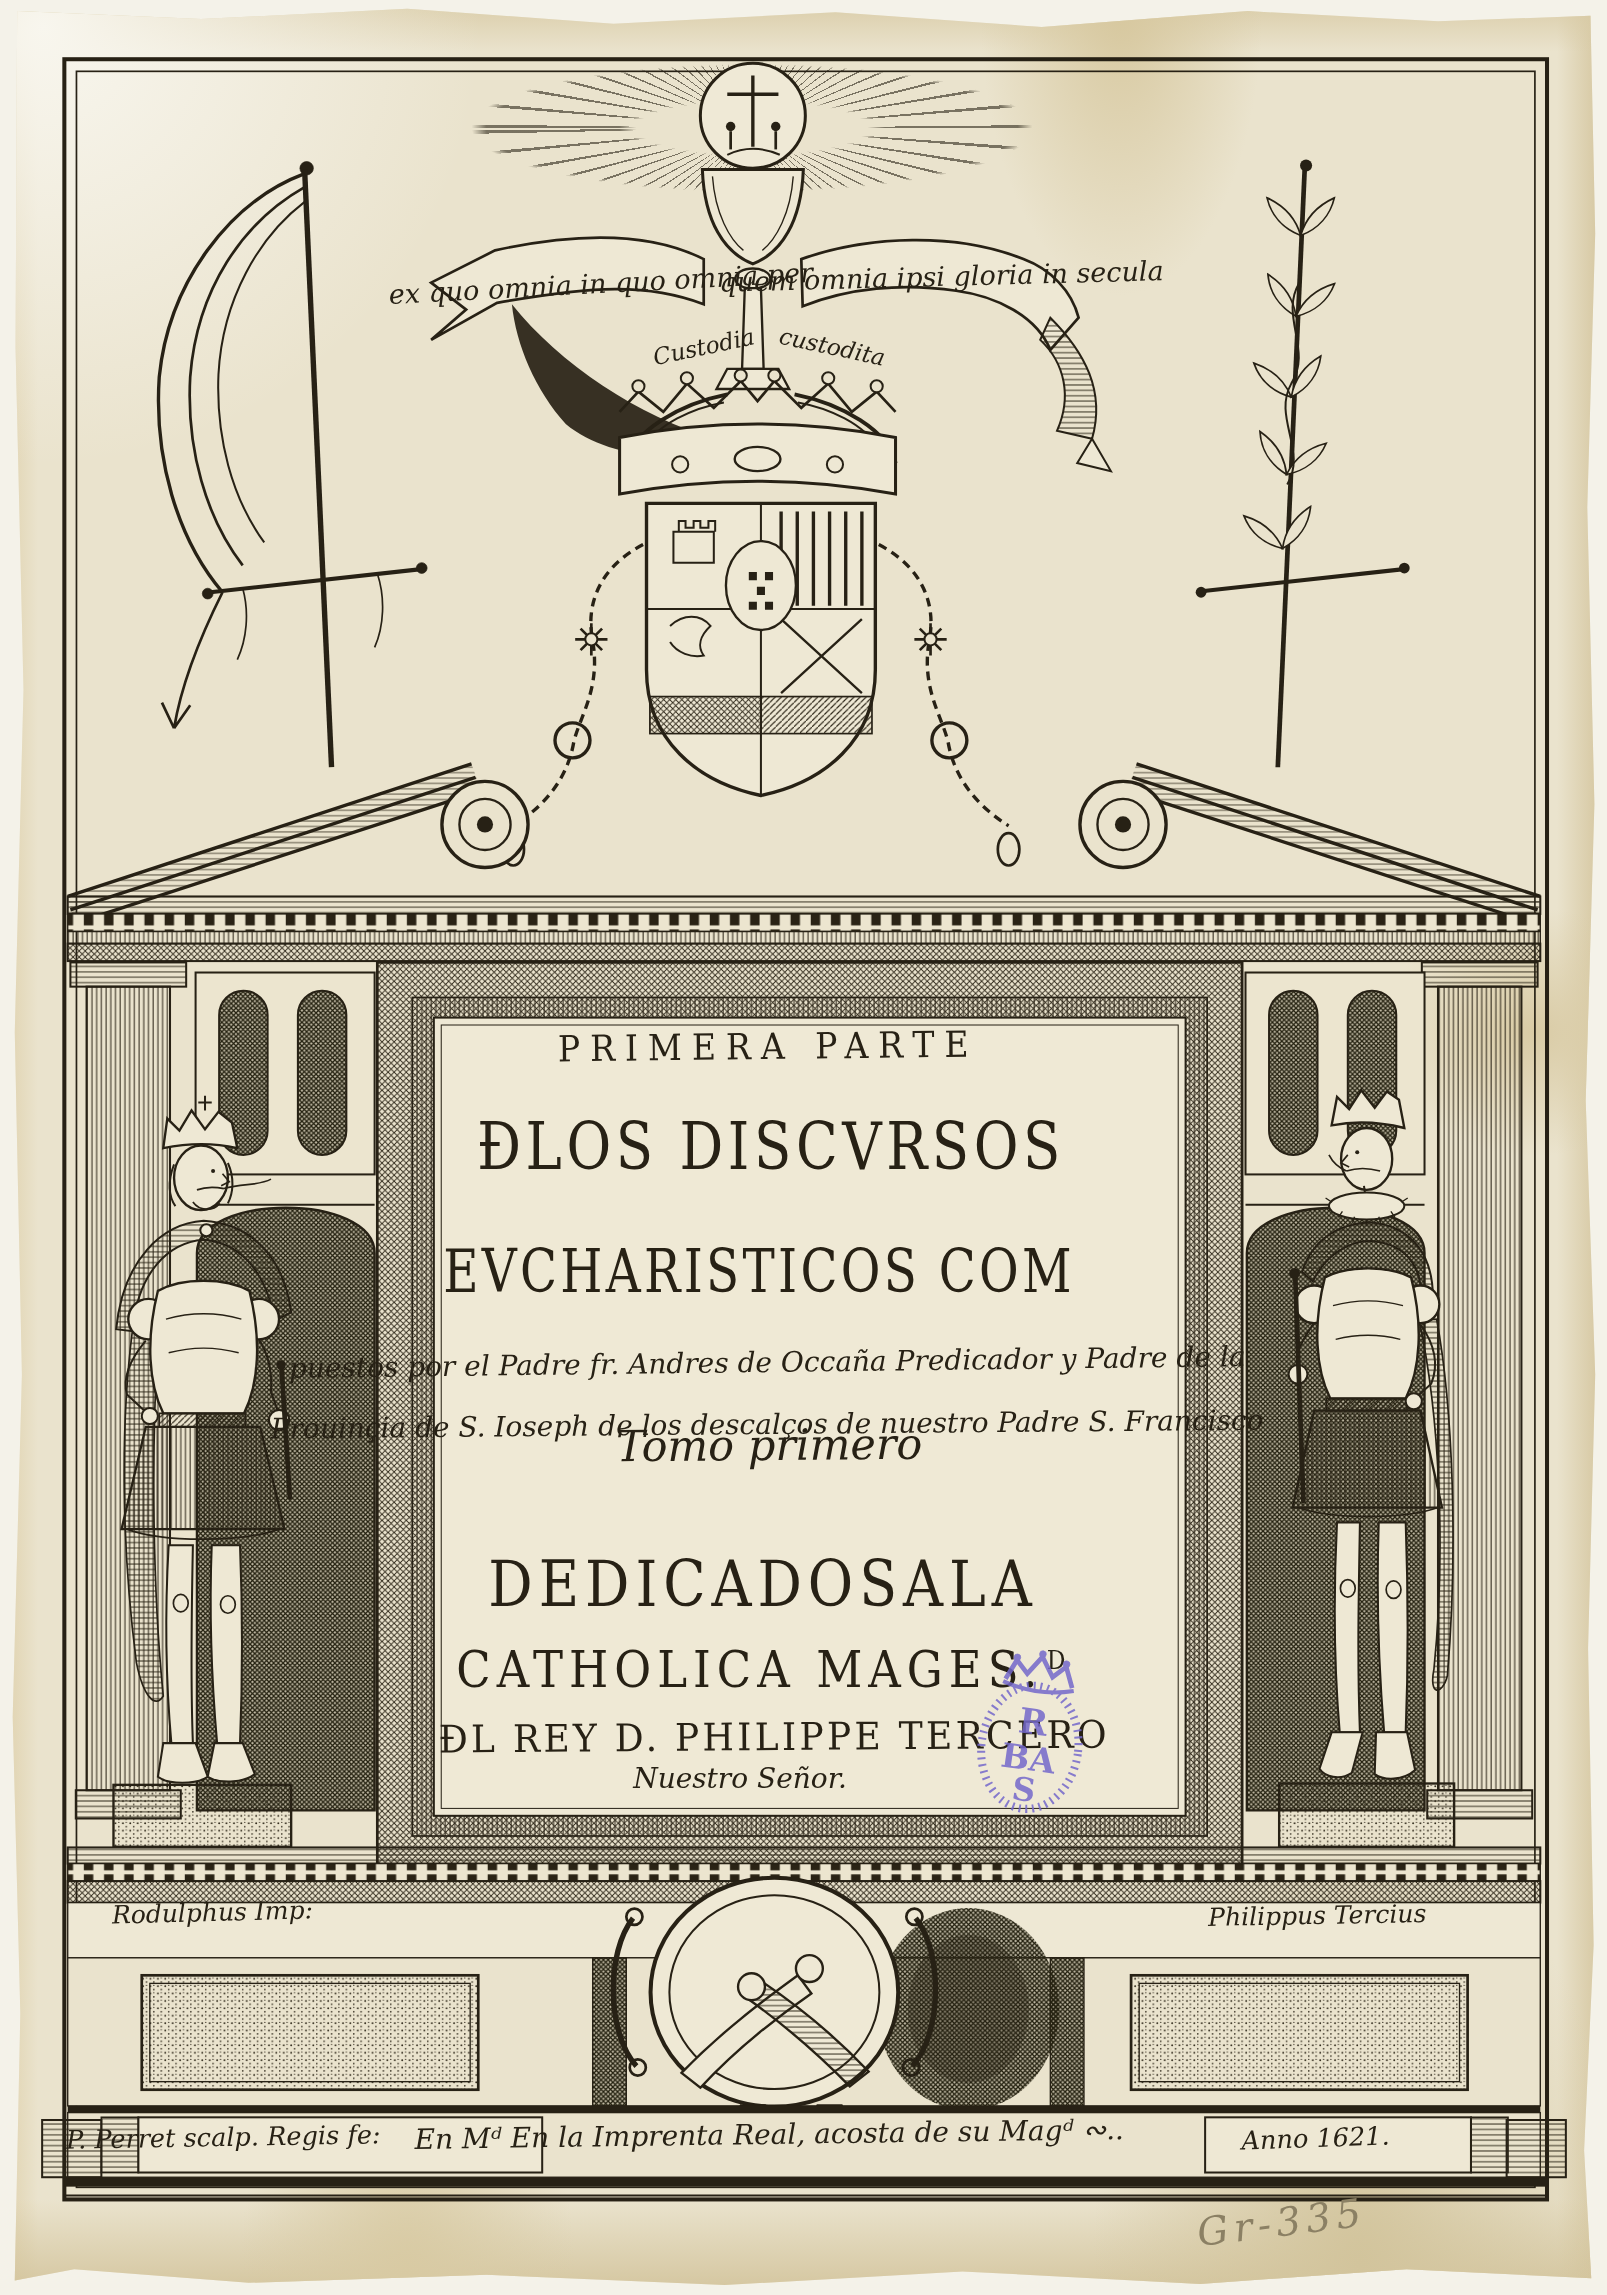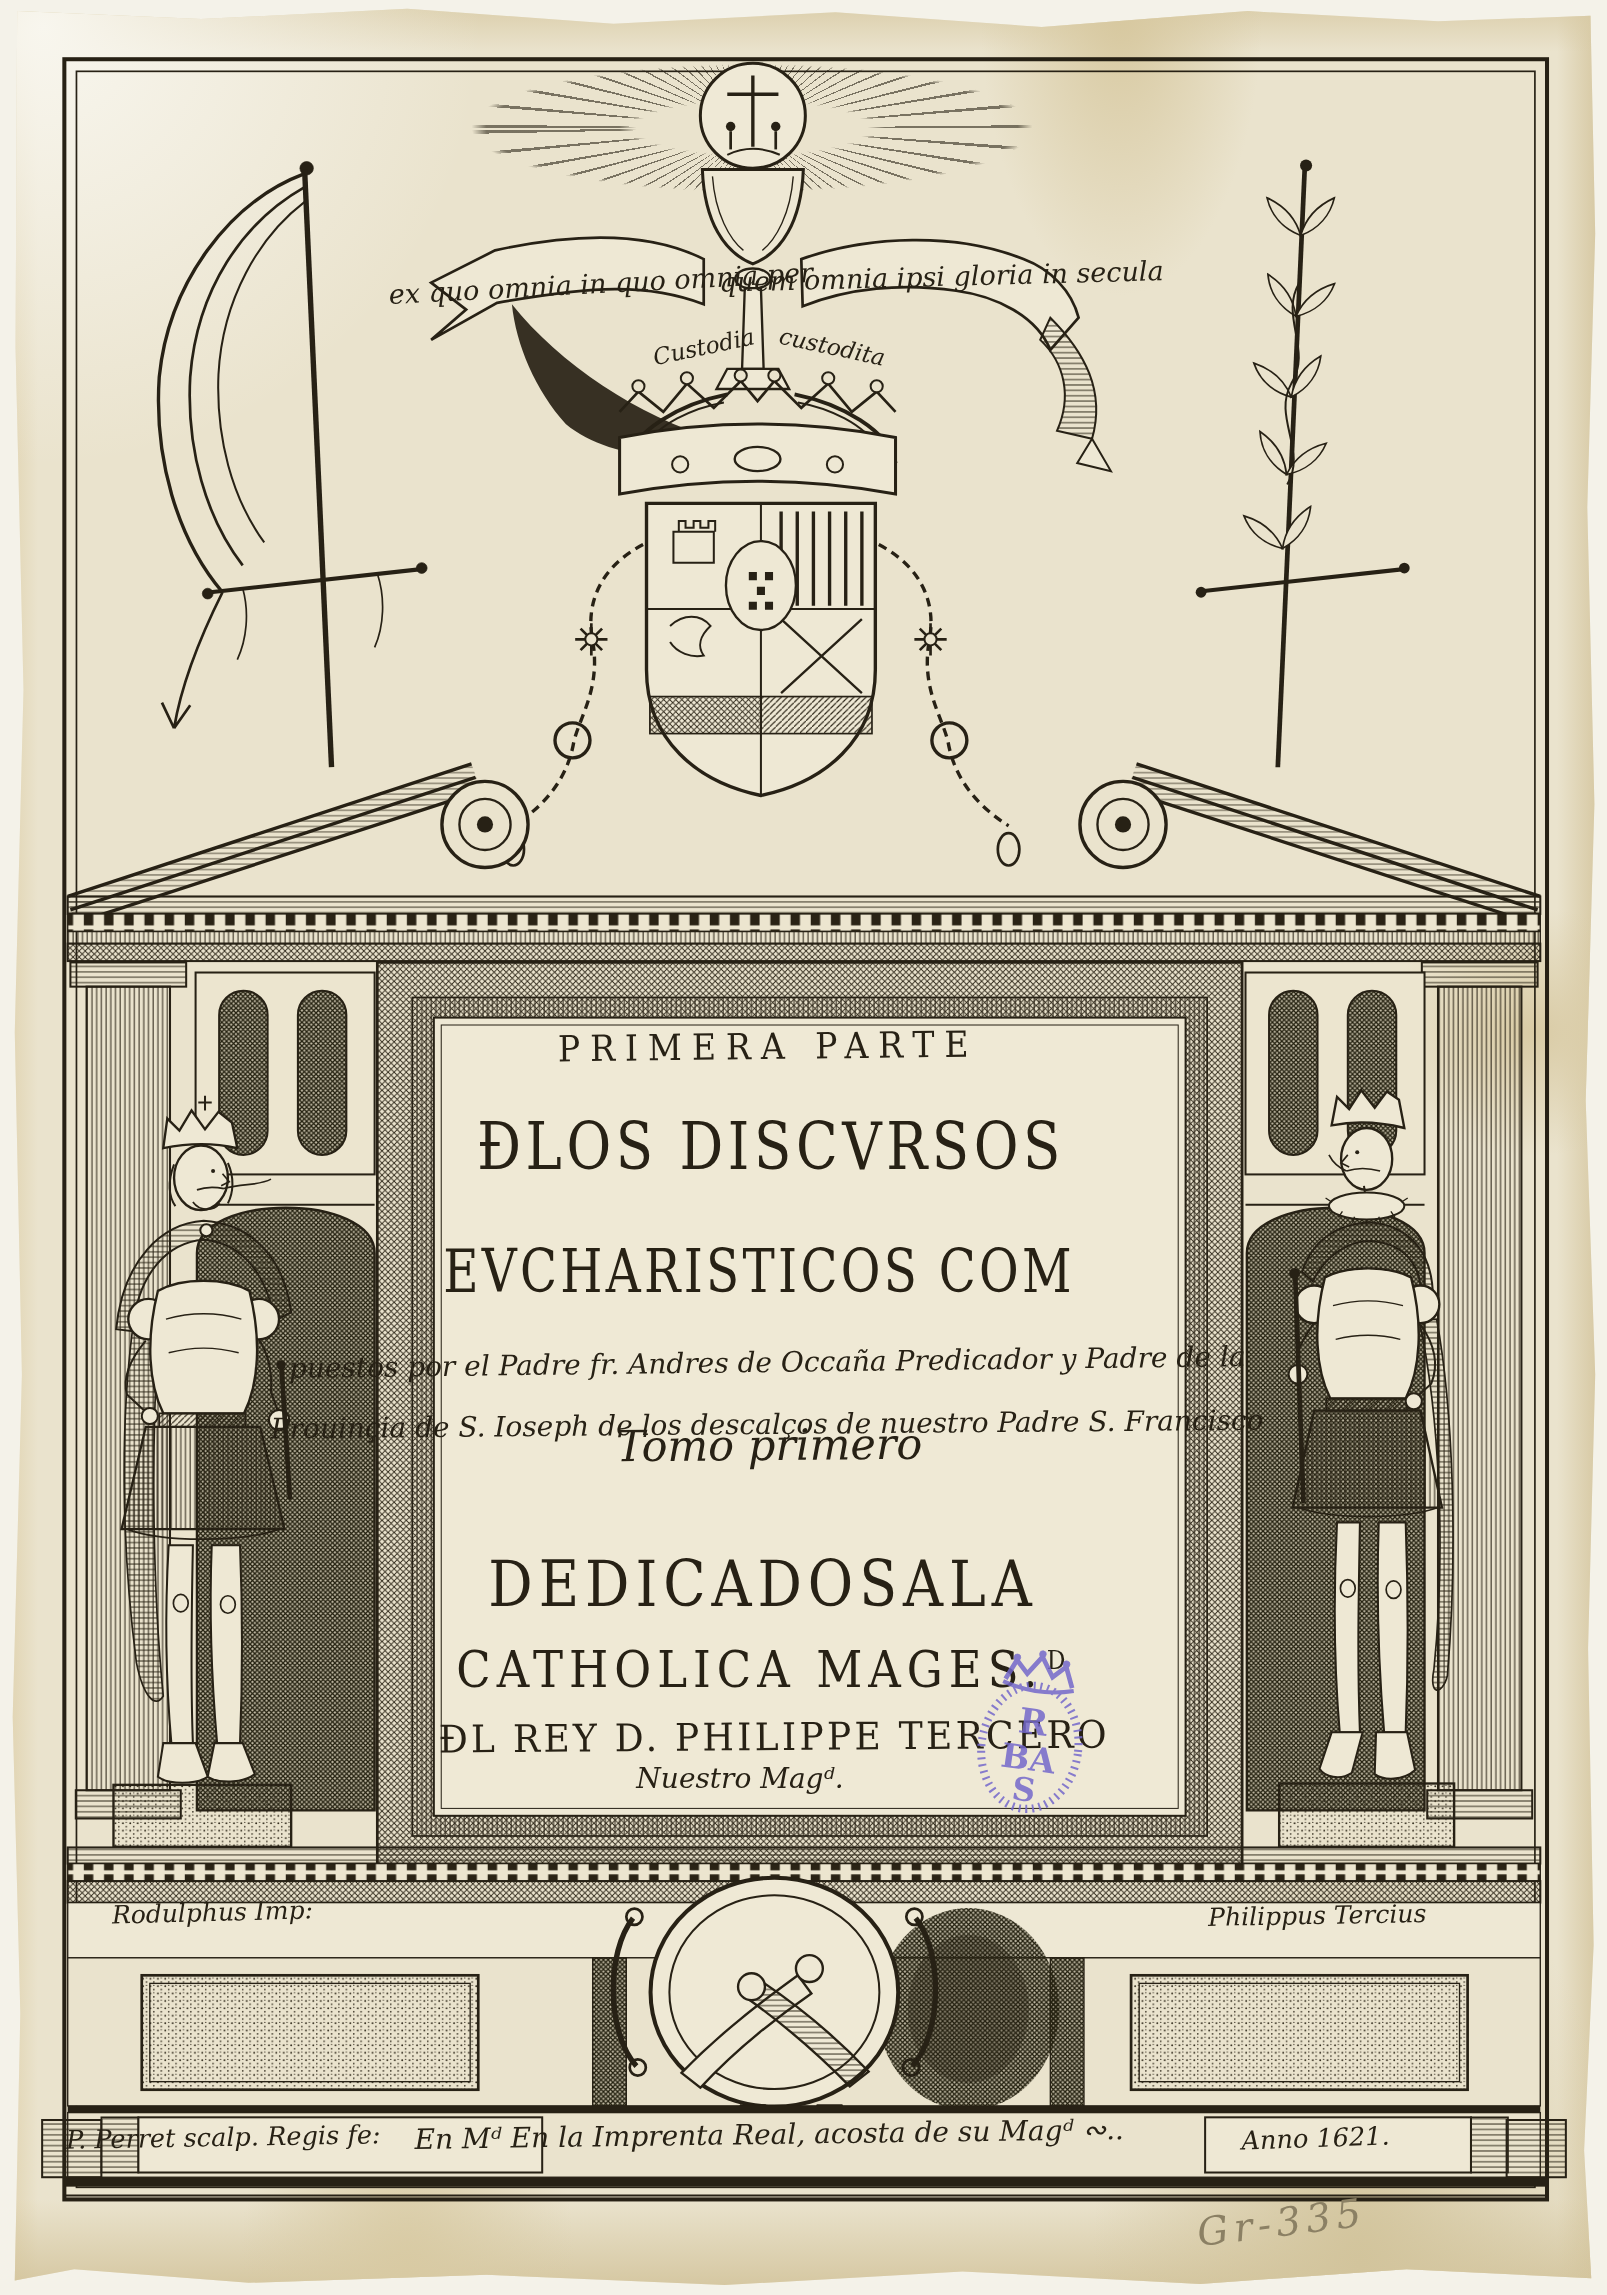--- a/index.html
+++ b/index.html
@@ -378,21 +378,21 @@
 
   <div class="txt part">PRIMERA PARTE</div>
   <div class="txt t1">ÐLOS DISCVRSOS</div>
   <div class="txt t2">EVCHARISTICOS COM</div>
   <div class="txt a1">puestos por el Padre fr. Andres de Occaña Predicador y Padre de la</div>
   <div class="txt a2">Prouinçia de S. Ioseph de los descalços de nuestro Padre S. Francisco</div>
   <div class="txt tome">Tomo primero</div>
   <div class="txt d1">DEDICADOSALA</div>
   <div class="txt d2"><span>CATHOLICA MAGES.</span><sup>D</sup></div>
   <div class="txt d3">ÐL REY D. PHILIPPE TERCERO</div>
-  <div class="txt d4">Nuestro Magᵈ.</div>
+  <div class="txt d4">Nuestro Señor.</div>
 
   <div class="txt rod">Rodulphus Imp:</div>
   <div class="txt phil">Philippus Tercius</div>
 
   <div class="txt eng">P. Perret scalp. Regis fe:</div>
   <div class="txt pub">En Mᵈ En la Imprenta Real, acosta de su Magᵈ ∾..</div>
   <div class="txt yr">Anno 1621.</div>
   <div class="txt mark">Gr-335</div>
 
   <svg class="stamp" viewBox="0 0 190 250">

